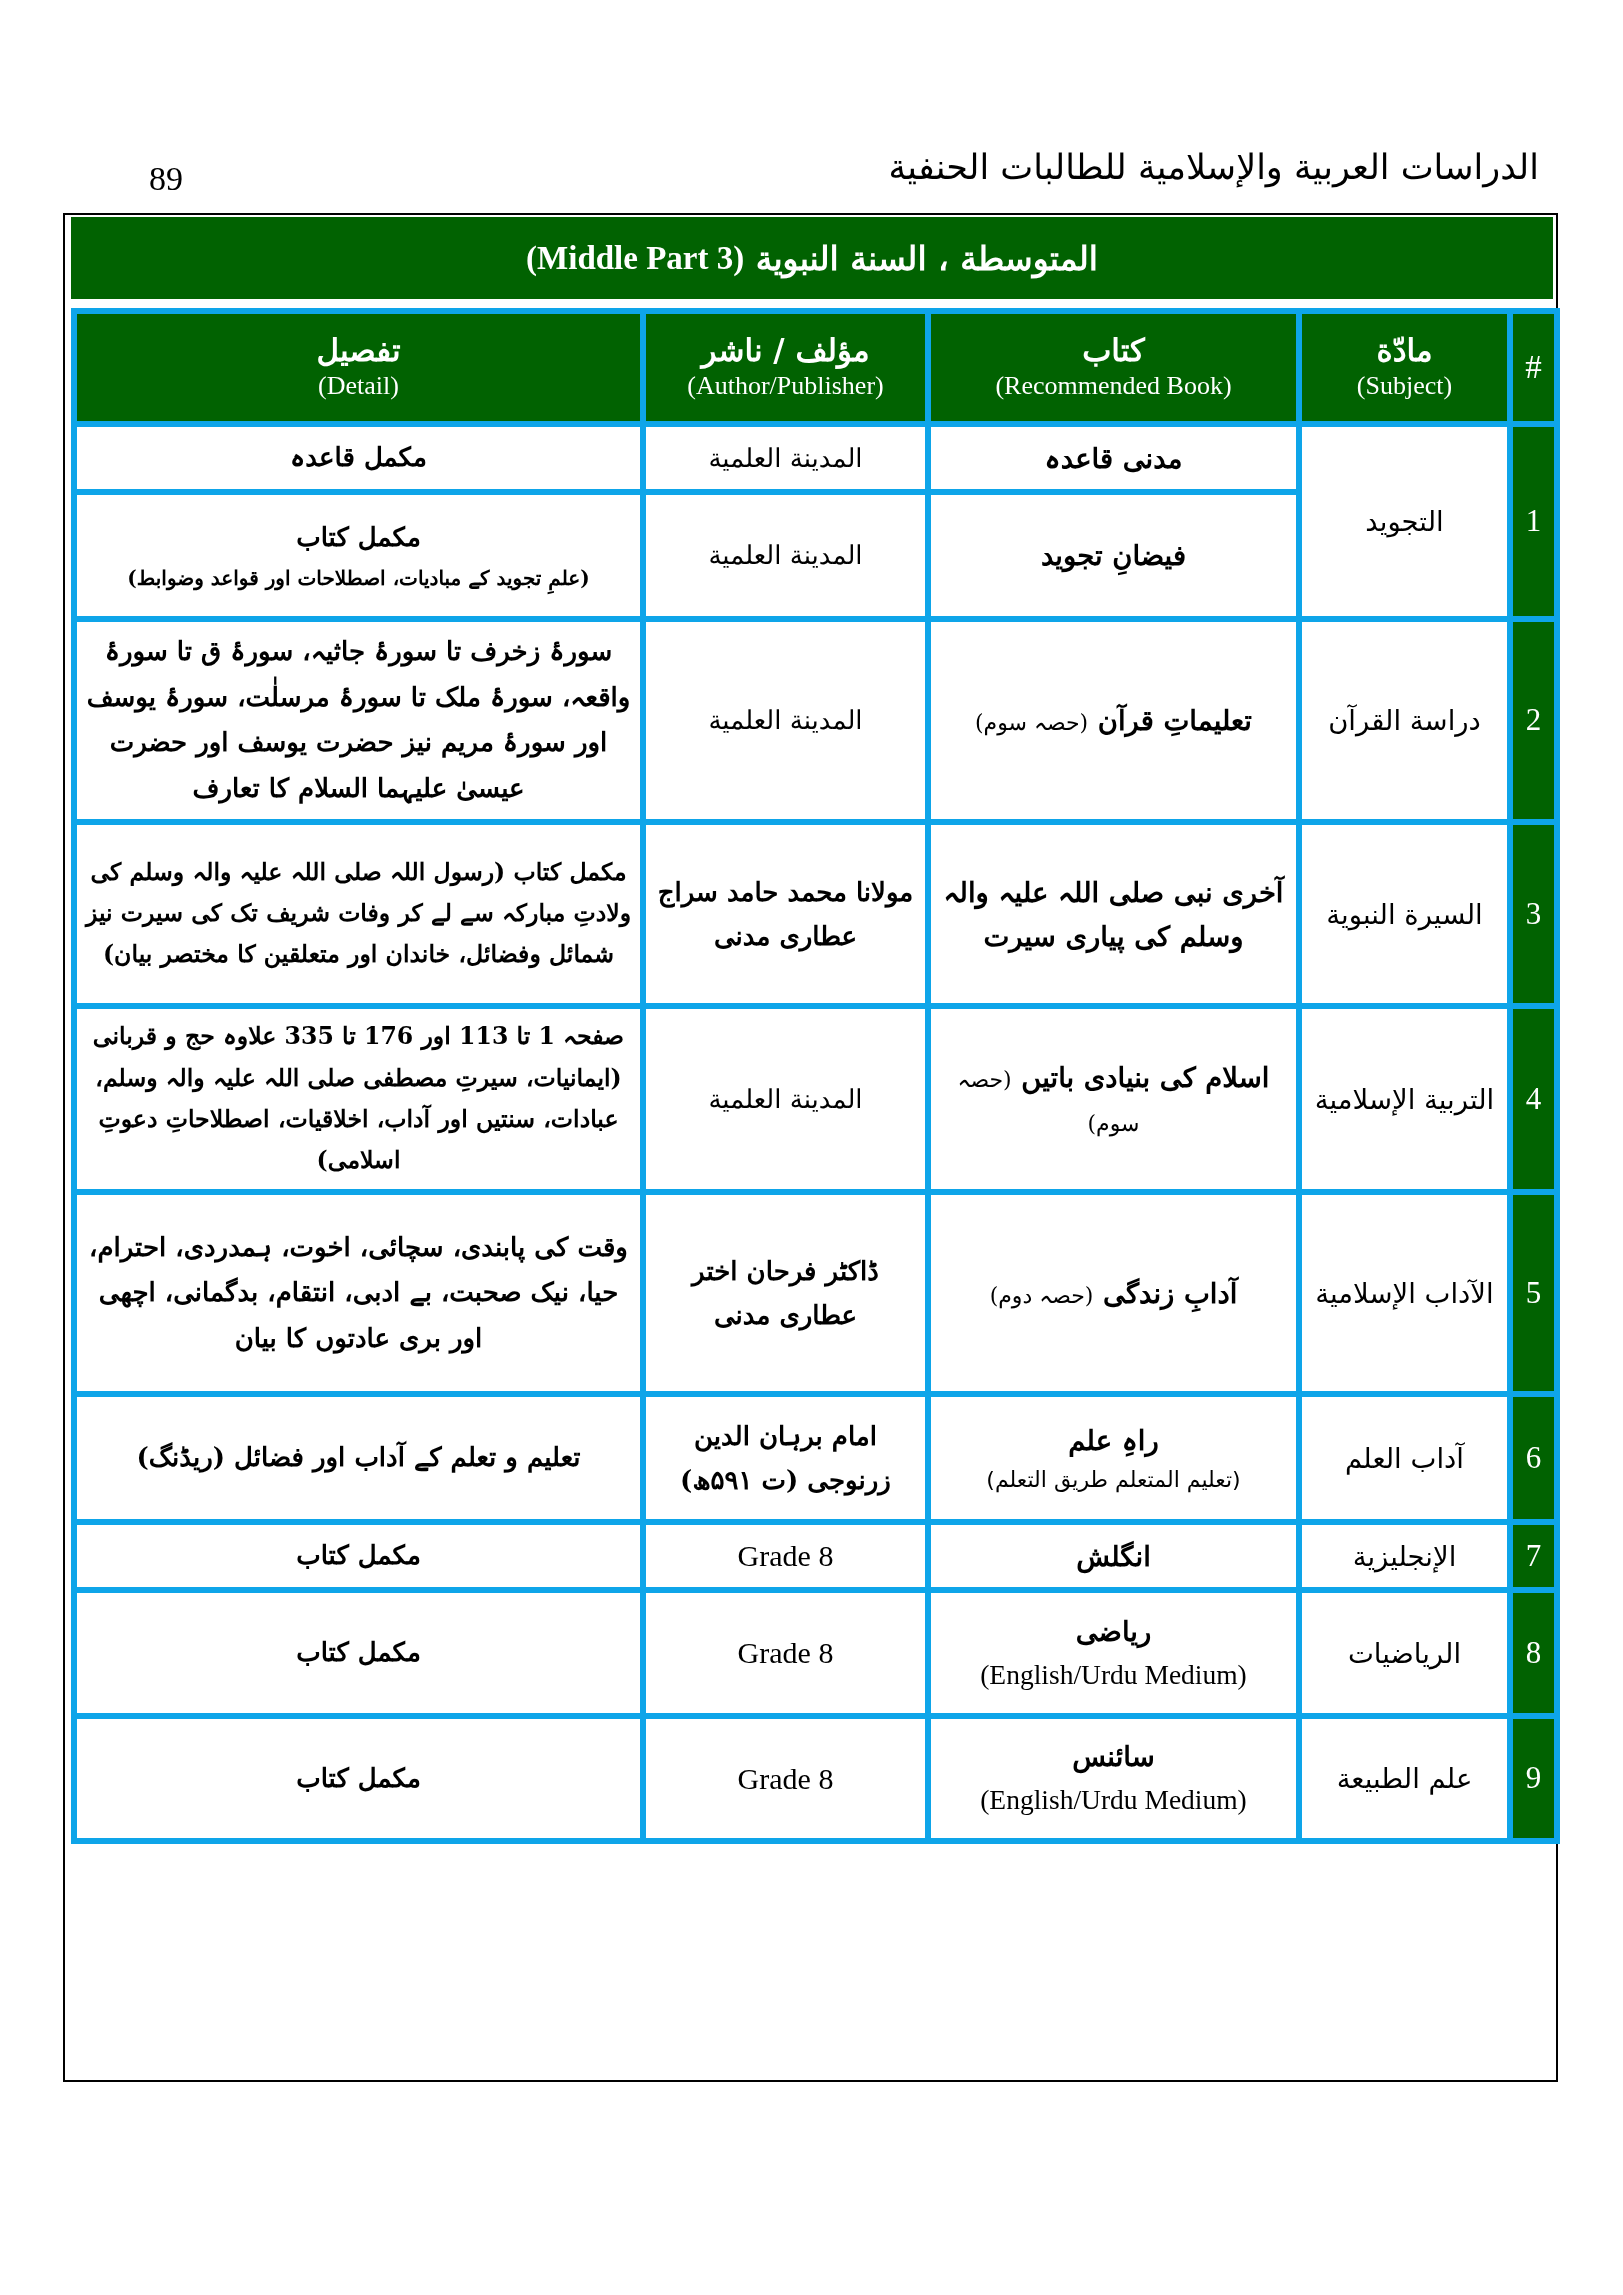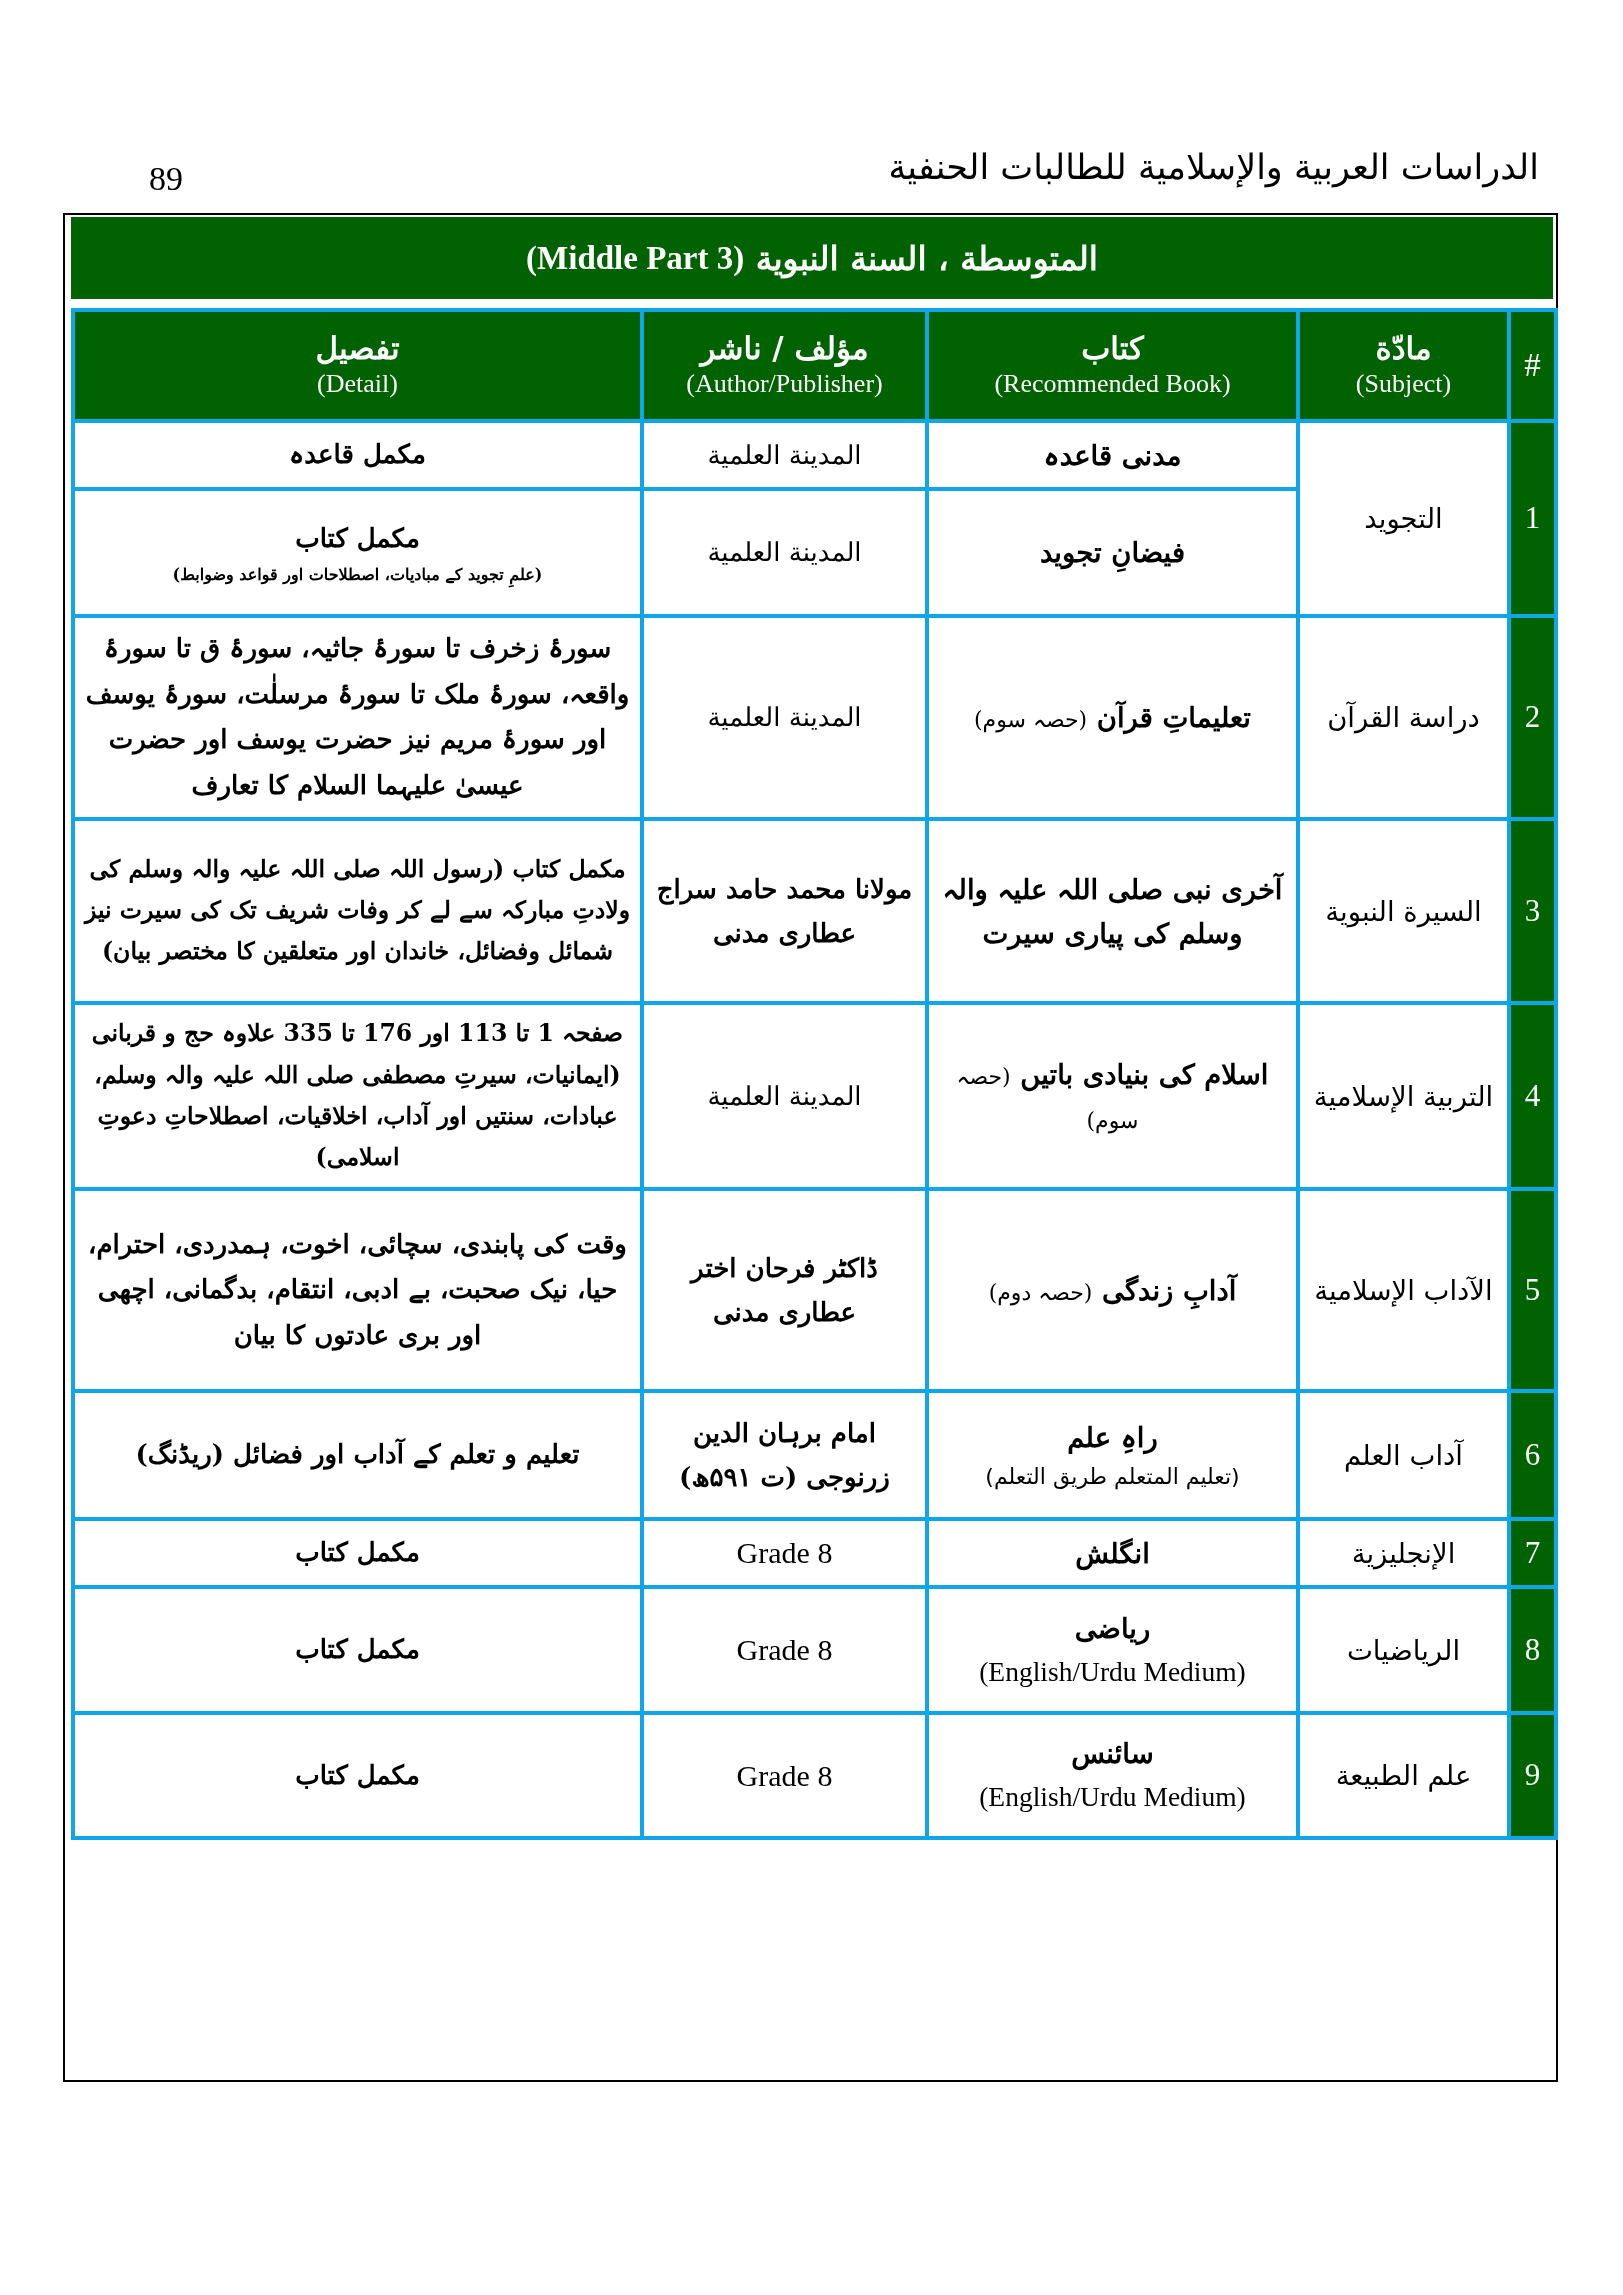--- a/index.html
+++ b/index.html
@@ -10,33 +10,33 @@
   .running-title { position: absolute; right: 84px; top: 147px; font-size: 35px; direction: rtl;
                    font-family: "DejaVu Serif", serif; }
   .frame { position: absolute; left: 63px; top: 213px; width: 1495px; height: 1869px;
            border: 2.6px solid #000; box-sizing: border-box; }
   .title-band { position: absolute; left: 71px; top: 217px; width: 1482px; height: 82px;
                 background: #016201; color: #fff; display: flex; align-items: center; justify-content: center;
                 font-size: 33px; direction: rtl; font-weight: bold; }
   .title-band .en { font-weight: bold; font-family: "Liberation Serif", serif; }
   table.grid { position: absolute; left: 71px; top: 308px; width: 1482px; border-collapse: collapse;
                direction: rtl; table-layout: fixed; }
-  table.grid td, table.grid th { border: 4px solid #0ea5e9; text-align: center; vertical-align: middle; padding: 3.9px 7.9px; }
+  table.grid td, table.grid th { border: 6px solid #0ea5e9; text-align: center; vertical-align: middle; padding: 3.9px 7.9px; }
   table.grid thead th { background: #016201; color: #fff; font-weight: normal; height: 99px; }
   .h-ar { display: block; font-size: 31px; font-weight: bold; line-height: 1.2; }
   .h-en { display: block; font-size: 26px; font-family: "Liberation Serif", serif; line-height: 1.3; }
   th.num-h { font-size: 33px; font-family: "Liberation Serif", serif; }
   td.num { background: #016201; color: #fff; font-size: 31px; font-family: "Liberation Serif", serif; border-top-color:#000; }
   td.subject { font-size: 27.5px; font-family: "DejaVu Sans", sans-serif; }
   td.book { font-size: 27.5px; font-weight: bold; line-height: 1.6; border-radius: 13px; }
   td.book .sub { display: block; font-weight: normal; font-size: 25px; font-family: "Liberation Serif", serif; }
   td.author { font-size: 26px; line-height: 1.7; }
   td.author.en { font-family: "Liberation Serif", serif; font-size: 30px; margin-left: 16px; }
   td.detail { font-size: 26px; font-weight: bold; line-height: 1.75; }
-  td.detail .sub { display: block; font-size: 16px; }
+  td.detail .sub { display: block; font-size: 20px; }
   .small { font-size: 0.8em; font-weight: normal; margin-top: 33px; }
 </style>
 </head>
 <body>
 
 <div class="page-number">89</div>
 <div class="running-title">الدراسات العربية والإسلامية للطالبات الحنفية</div>
 
 <div class="frame"></div>
 

